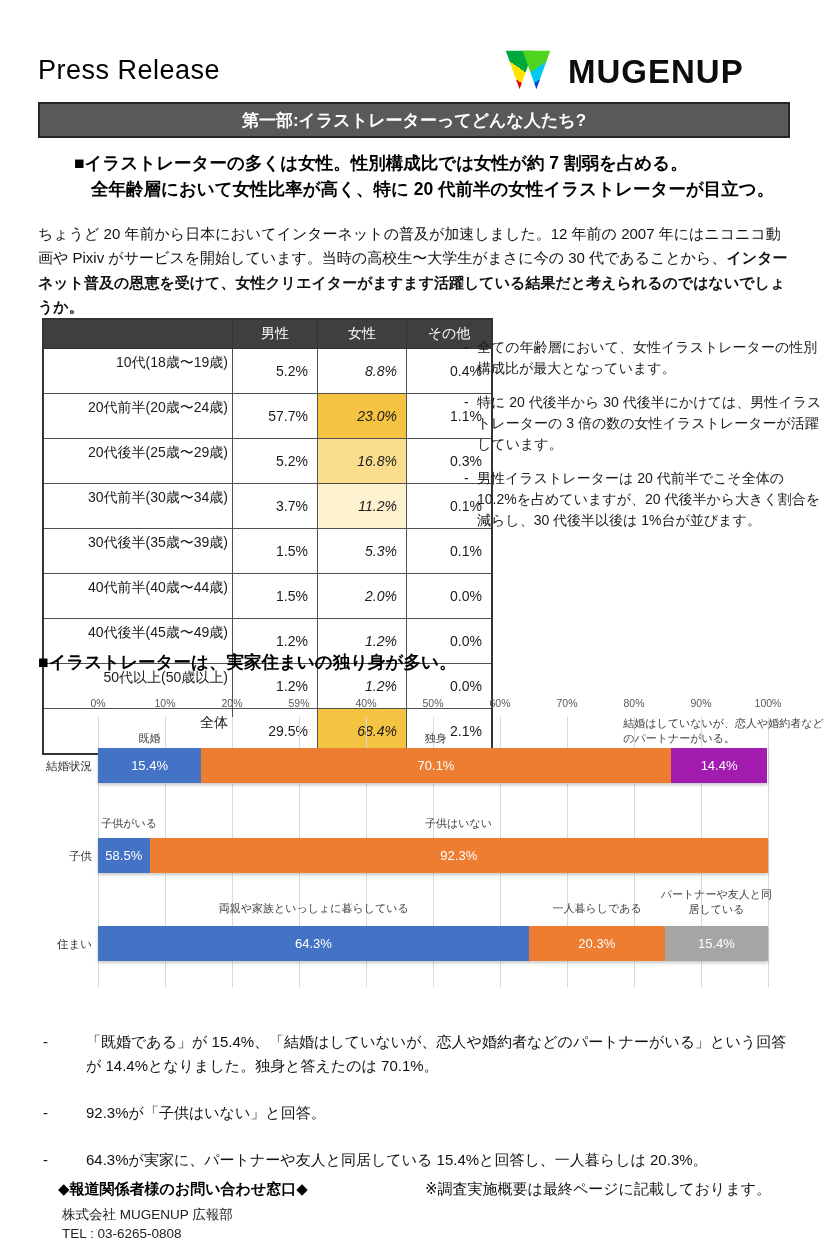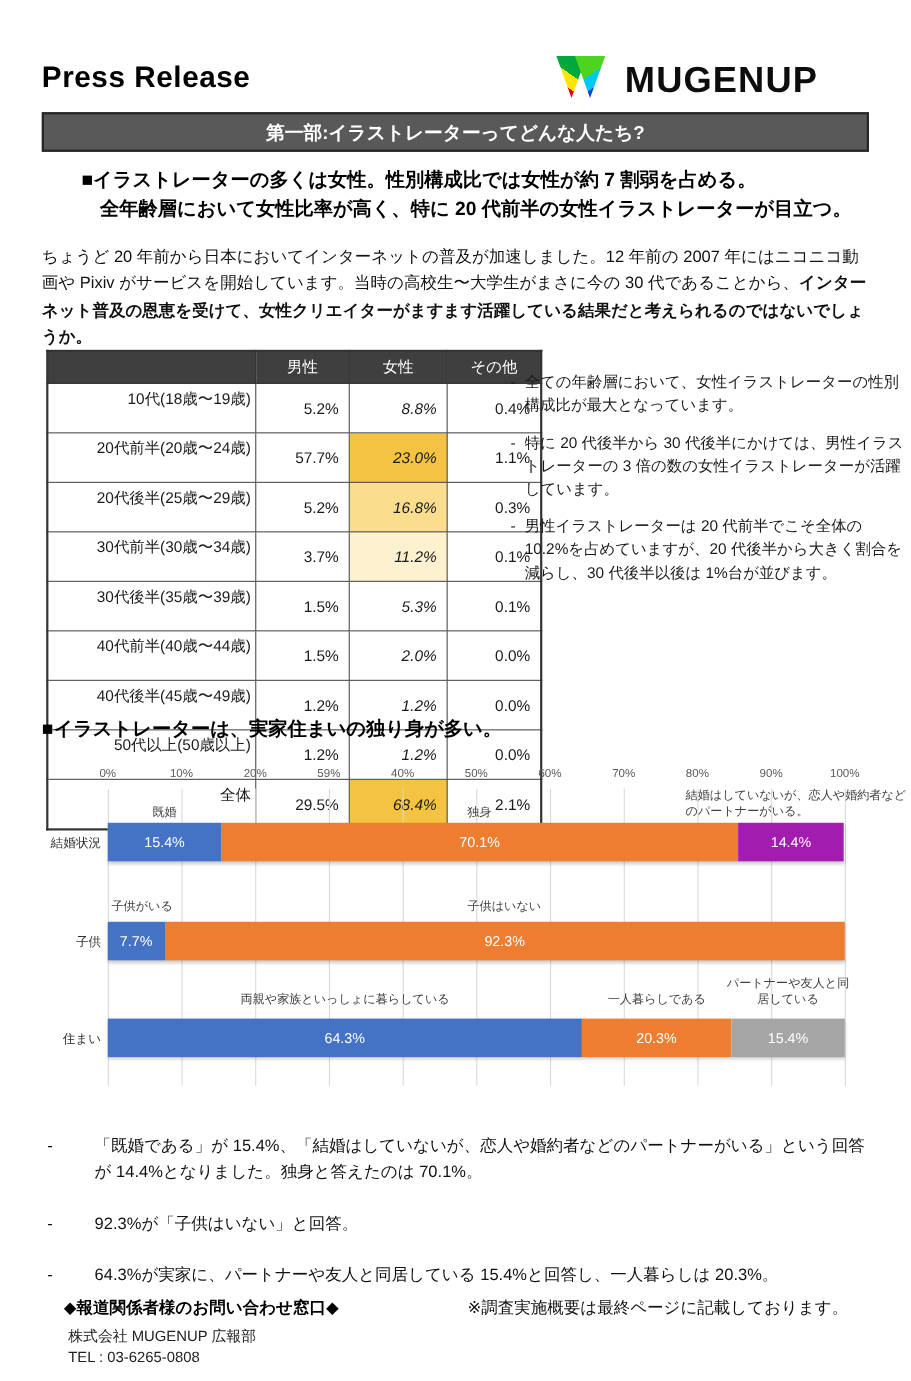--- a/index.html
+++ b/index.html
@@ -1,20 +1,20 @@
 <!DOCTYPE html>
 <html><head>
 <meta charset="utf-8">
 <style>
   html,body{margin:0;padding:0;background:#ffffff;}
   body{font-family:"Liberation Sans","DejaVu Sans",sans-serif;color:#1a1a1a;}
   .page{position:relative;width:828px;height:1255px;background:#fff;overflow:hidden;}
 
   
-  .press-title{position:absolute;left:38px;top:55px;font-size:27px;font-weight:700;letter-spacing:.5px;color:#000;}
+  .press-title{position:absolute;left:38px;top:55px;font-size:27px;font-weight:400;letter-spacing:.5px;color:#000;}
   .logo{position:absolute;left:505px;top:50px;display:flex;align-items:center;gap:17px;}
   .logo-word{font-size:33px;font-weight:800;letter-spacing:1px;color:#0d0d0d;}
 
   .banner{position:absolute;left:38px;top:102px;width:748px;height:32px;background:#595959;border:2px solid #262626;
           display:flex;align-items:center;justify-content:center;color:#fff;font-size:17px;font-weight:700;}
 
   
   .h1{position:absolute;left:38px;top:150px;font-size:17.5px;font-weight:700;line-height:1.5;color:#000;margin-left:36px;}
   .h1 .l2{padding-left:17px;}
   .para{position:absolute;left:38px;top:222px;width:754px;font-size:15px;line-height:1.62;color:#111;}
@@ -224,21 +224,21 @@
       <div class="seg" style="width: 70.1%; background: rgb(237, 125, 49);">
         <span>70.1%</span>
         </div>
       <div class="seg" style="width: 14.4%; background: #a21caf;">
         <span>14.4%</span>
         </div>
     </div>
 
     <div class="bar" style="top:143px">
       <div class="seg" style="width: 7.7%; background: rgb(68, 114, 196);">
-        <span>7.7%</span>
+        <span>58.5%</span>
         </div>
       <div class="seg" style="width: 92.3%; background: rgb(237, 125, 49);">
         <span>92.3%</span>
         </div>
     </div>
 
     <div class="bar" style="top:231px">
       <div class="seg" style="width: 64.3%; background: rgb(68, 114, 196);">
         <span>64.3%</span>
         </div>

